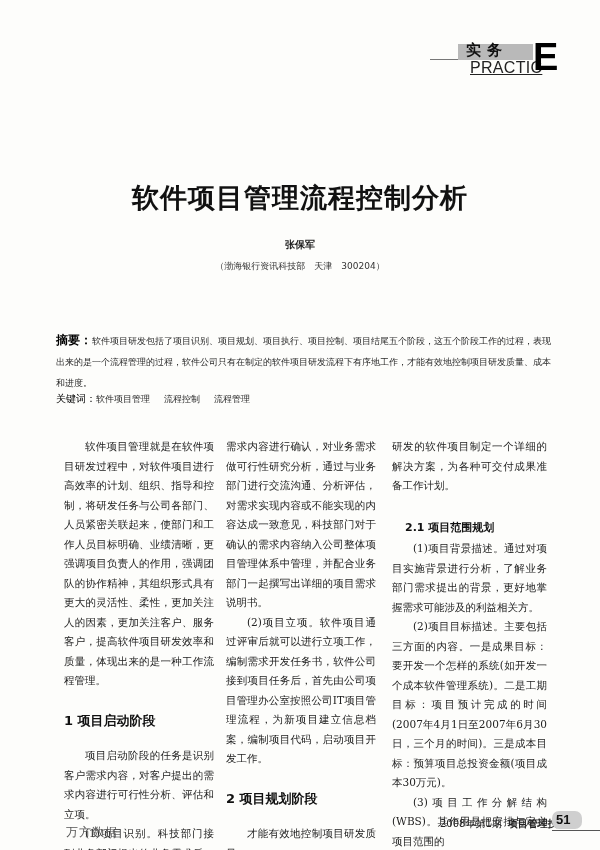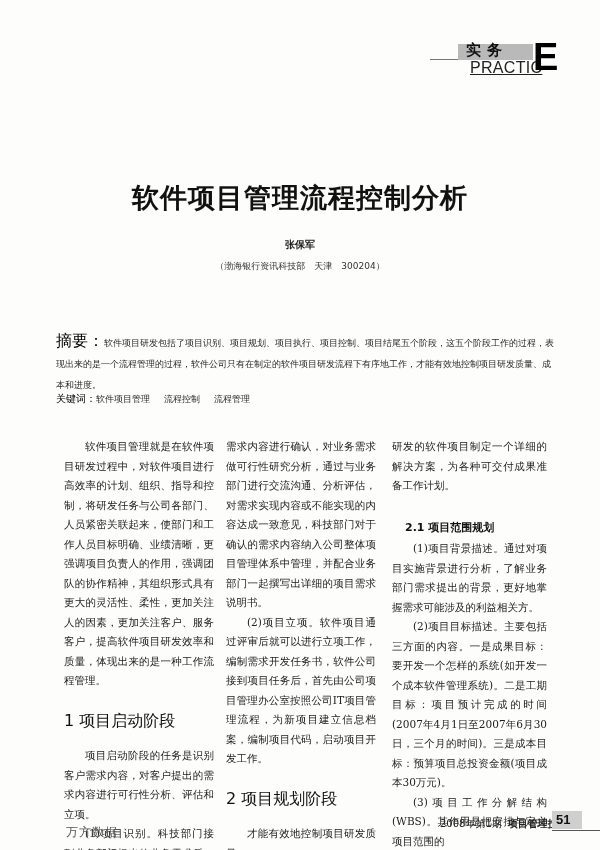--- a/index.html
+++ b/index.html
@@ -11,38 +11,38 @@
   .header-gray { position: absolute; left: 28px; top: 8px; width: 75px; height: 16px; background: #b9b9b9; }
   .header-cn { position: absolute; left: 36px; top: 5px; font-family: "DejaVu Sans", sans-serif; font-weight: bold; font-size: 15px; letter-spacing: 6px; color: #111; }
   .header-en { position: absolute; left: 40px; top: 23px; font-family: "Liberation Sans", sans-serif; font-size: 16px; color: #222; letter-spacing: 0.3px; text-decoration: underline; }
   .header-e { position: absolute; left: 103px; top: 3px; font-family: "Liberation Sans", sans-serif; font-weight: bold; font-size: 38px; line-height: 36px; color: #000; }
 
   .title { position: absolute; left: 0; width: 600px; top: 180px; text-align: center; font-family: "DejaVu Sans", sans-serif; font-weight: bold; font-size: 27px; letter-spacing: 1px; color: #111; }
   .author { position: absolute; left: 0; width: 600px; top: 238px; text-align: center; font-family: "DejaVu Sans", sans-serif; font-weight: bold; font-size: 10px; }
   .affil { position: absolute; left: 0; width: 600px; top: 260px; text-align: center; font-family: "DejaVu Sans", sans-serif; font-size: 9px; color: #333; }
 
   .abstract { position: absolute; left: 56px; top: 330px; width: 500px; font-size: 9px; line-height: 21px; color: #2a2a2a; }
-  .abstract .lab { font-family: "DejaVu Sans", sans-serif; font-weight: normal; font-size: 16px; color: #000; }
+  .abstract .lab { font-family: "DejaVu Sans", sans-serif; font-weight: bold; font-size: 12px; color: #000; }
   .keywords { position: absolute; left: 56px; top: 392px; width: 500px; font-size: 9px; line-height: 14px; color: #2a2a2a; }
   .keywords .lab { font-family: "DejaVu Sans", sans-serif; font-weight: normal; font-size: 10px; color: #000; }
   .keywords .kw { margin-right: 14px; }
 
   .col { position: absolute; top: 437px; width: 150px; font-size: 10.5px; line-height: 19.5px; color: #222; text-align: justify; }
   .col1 { left: 64px; }
   .col2 { left: 226px; }
   .col3 { left: 392px; width: 155px; }
   .col p { text-indent: 2em; }
   .col p.noindent { text-indent: 0; }
-  .sec { font-family: "DejaVu Sans", sans-serif; font-weight: normal; font-size: 16px; margin: 20px 0 16px 0; text-indent: 0 !important; color: #111; }
+  .sec { font-family: "DejaVu Sans", sans-serif; font-weight: bold; font-size: 13px; margin: 20px 0 16px 0; text-indent: 0 !important; color: #111; }
   .subsec { font-family: "DejaVu Sans", sans-serif; font-weight: bold; font-size: 11px; margin: 22px 0 2px 13px; text-indent: 0 !important; color: #111; }
 
   .watermark { position: absolute; left: 66px; top: 824px; font-size: 12px; color: #555; letter-spacing: 1px; }
   .footer { position: absolute; left: 440px; top: 817px; font-family: "DejaVu Sans", sans-serif; font-size: 10px; color: #222; text-align: right; }
   .footer .j { margin-left: 6px; font-weight: bold; }
-  .page-no { position: absolute; left: 552px; top: 811px; width: 30px; height: 18px; background: #cfcfcf; font-family: "Liberation Sans", sans-serif; font-weight: bold; font-size: 13px; line-height: 18px; padding-left: 4px; color: #111; }
+  .page-no { position: absolute; left: 552px; top: 811px; width: 30px; height: 18px; background: #cfcfcf; font-family: "Liberation Sans", sans-serif; font-weight: bold; font-size: 13px; line-height: 18px; padding-left: 4px; color: #111; border-radius: 7px; }
   .page-rule { position: absolute; left: 552px; top: 830px; width: 48px; height: 1px; background: #555; }
 </style>
 </head>
 <body>
 
 <div class="header-badge">
   <div class="header-rule"></div>
   <div class="header-gray"></div>
   <div class="header-cn">实务</div>
   <div class="header-en">PRACTIC</div>

